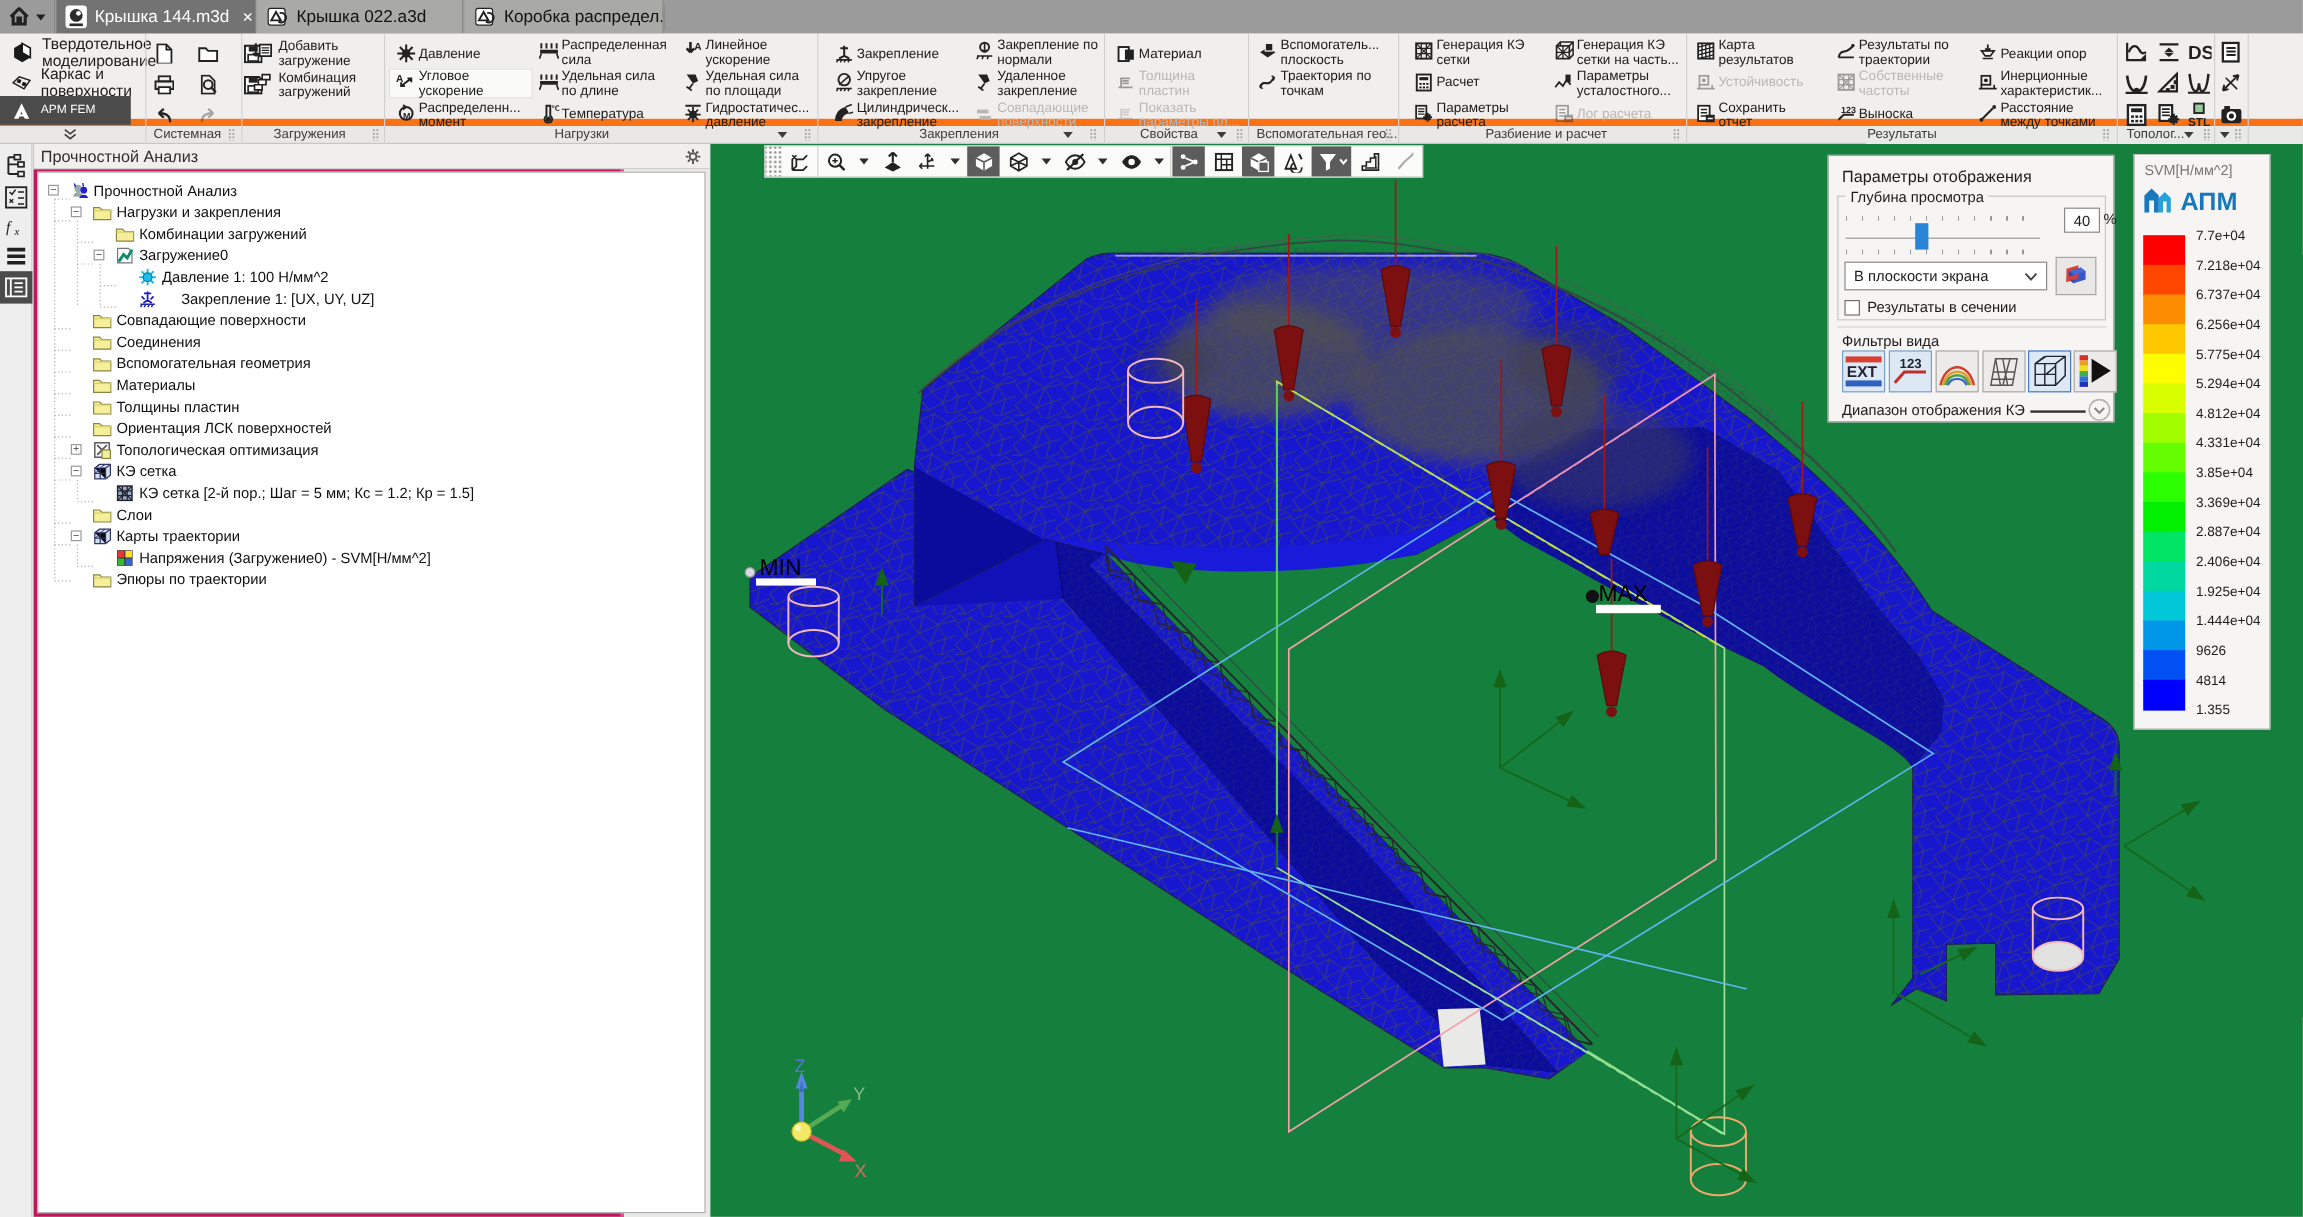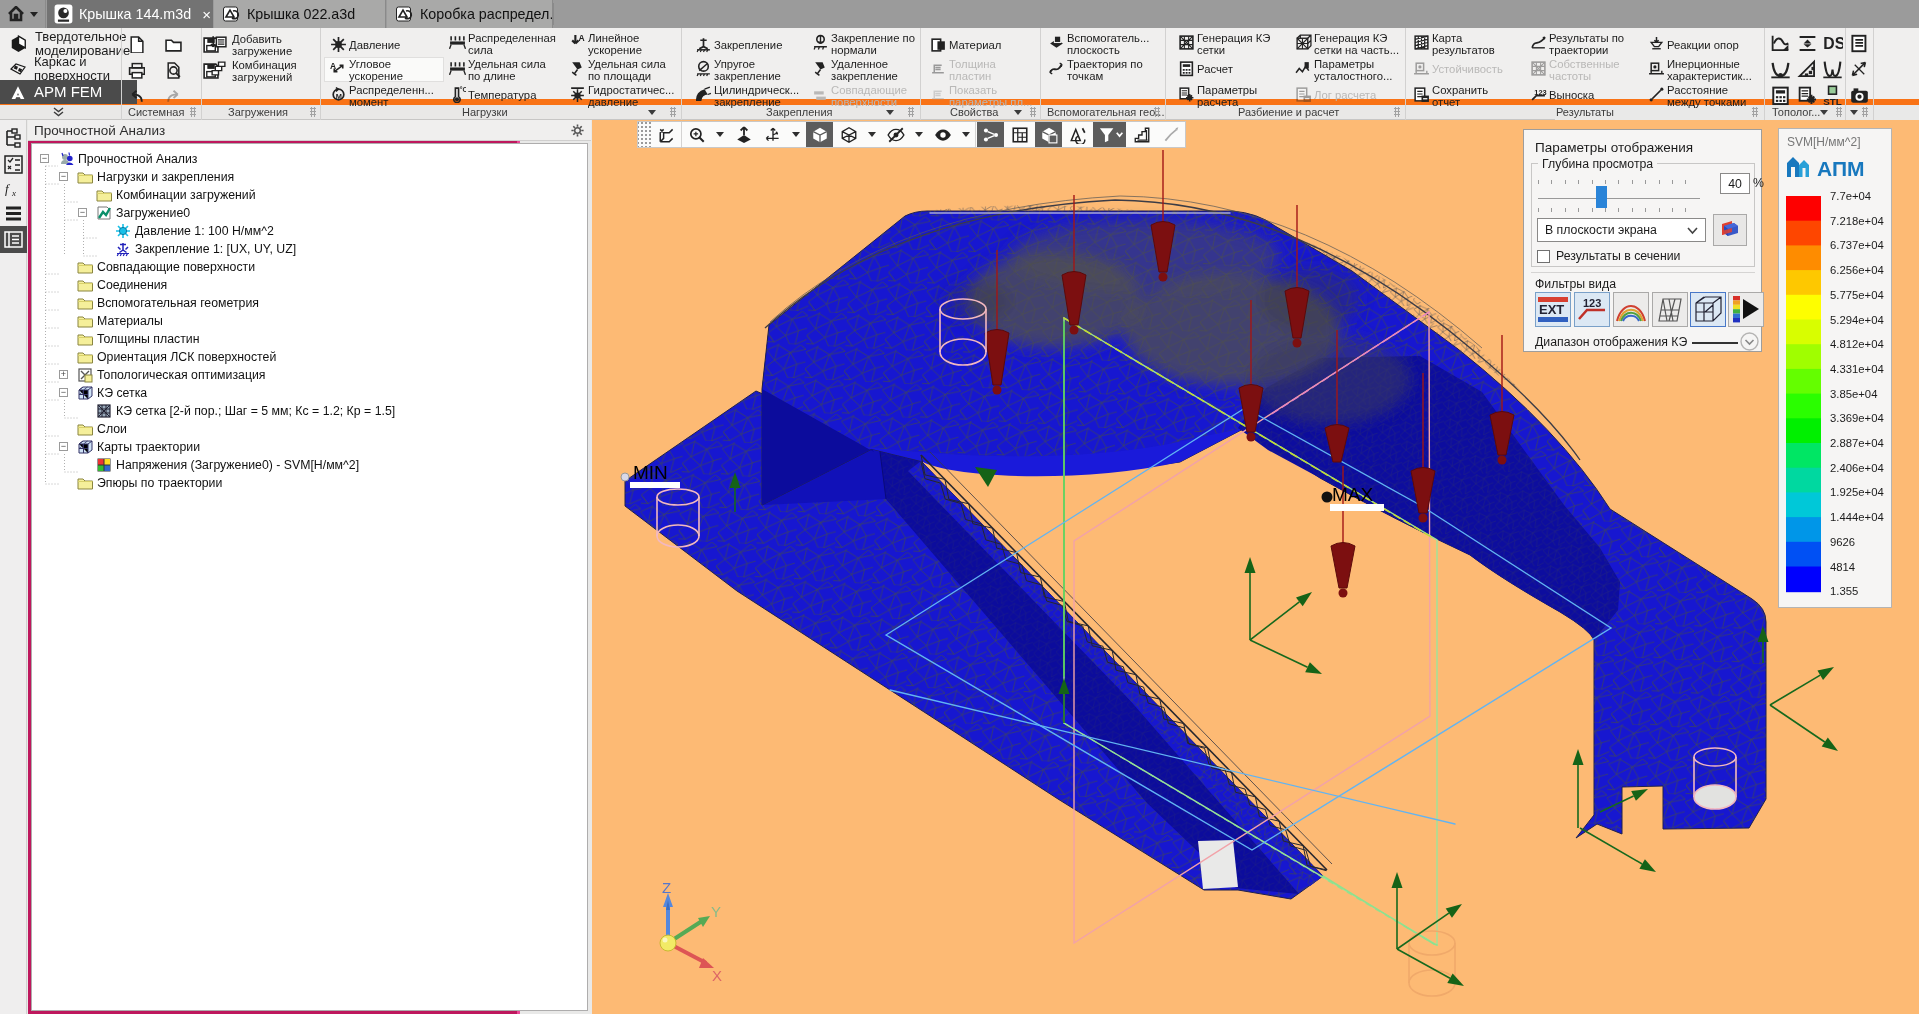--- a/index.html
+++ b/index.html
@@ -23,21 +23,21 @@
 
 #leftstrip{left:0;top:120px;width:27px;height:894px;background:#efeeee;border-right:1px solid #d0cfce}
 .lsic{position:absolute;left:3px;width:21px;height:21px}
 
 #treepanel{left:28px;top:120px;width:492px;height:894px;background:#be185d;border-right:3px solid #ec4899}
 #treetitle{position:absolute;left:0;top:0;width:563px;height:21px;background:#f0efee;border-bottom:1px solid #d0cfce;font-size:13.5px;color:#2e2e2e}
 #treebox{position:absolute;left:3px;top:23px;width:557px;height:868px;background:#fff;border:1px solid #aeadad}
 .ti{position:absolute;font-size:12.3px;color:#111;white-space:nowrap}
 .exp{position:absolute;width:9px;height:9px;border:1px solid #9a9a9a;background:#fff;font-size:9px;line-height:7px;text-align:center;color:#444}
 
-#vp{left:592px;top:120px;width:1327px;height:894px;background:#fdba74}
+#vp{left:592px;top:120px;width:1327px;height:894px;background:#15803d}
 
 #vtb{left:637px;top:121px;height:27px;background:#fbfbfa;border:1px solid #c9c8c7;display:flex;align-items:center}
 .vtbtn{width:27px;height:25px;margin:0 1px;display:flex;align-items:center;justify-content:center}
 .vtbtn.dk{background:#5c5c5c}
 .vtsep{width:1px;height:25px;background:#d4d3d2}
 .vdd{width:0;height:0;border-left:4px solid transparent;border-right:4px solid transparent;border-top:5px solid #2e2e2e;margin:0 5px}
 
 #ppanel{left:1523px;top:129px;width:239px;height:223px;background:#f6f5f4;border:1px solid #9e9d9c;font-size:12.3px;color:#1c1c1c}
 
 #lpanel{left:1778px;top:128px;width:114px;height:480px;background:#f6f5f4;border:1px solid #b5b4b3}
@@ -313,21 +313,21 @@
       <span>Твердотельное<br>моделирование</span>
     </div>
  <div class="wsb" style="left:0;top:29px;width:121px;height:24px;font-size:13px">
       <svg width="18" height="16" viewBox="0 0 16 16" style="flex:none">
         <path d="M1 8 L6 3 L15 6 L10 13 Z" fill="none" stroke="#1a1a1a" stroke-width="1.2"></path>
         <rect x="4.5" y="5" width="3.2" height="3.2" fill="#1a1a1a" transform="rotate(20 6 6)"></rect>
         <rect x="8.5" y="7.5" width="3.2" height="3.2" fill="#1a1a1a" transform="rotate(20 10 9)"></rect>
       </svg>
       <span>Каркас и<br>поверхности</span>
     </div>
- <div class="wsb" style="left:0;top:52px;width:137px;height:24px;background:#4b4b4b;color:#fff;font-size:15px">
+ <div class="wsb" style="left:0;top:52px;width:109px;height:24px;background:#4b4b4b;color:#fff;font-size:10px">
       <svg width="18" height="17" viewBox="0 0 16 16" style="flex:none">
         <path d="M2 14 L8 2 L14 14 H10.5 L8 8.5 L5.5 14 Z" fill="#fff"></path>
         <path d="M5 11.5 H11" stroke="#fff" stroke-width="1.8"></path>
       </svg>
       <span>APM FEM</span>
     </div>
 
 </div>
 <div class="abs" id="seclabels">
  <svg style="position:absolute;left:52px;top:2px" width="13" height="10" viewBox="0 0 13 10">
@@ -706,21 +706,21 @@
         <use href="#t-load"></use>
       </svg>
       <div class="ti" style="left:84px;top:62px">Загружение0</div>
       <svg style="position:absolute;left:83px;top:79px" width="16" height="16" viewBox="0 0 16 16">
         <use href="#t-press"></use>
       </svg>
       <div class="ti" style="left:103px;top:80px">Давление 1: 100 Н/мм^2</div>
       <svg style="position:absolute;left:83px;top:97px" width="16" height="16" viewBox="0 0 16 16">
         <use href="#t-constr"></use>
       </svg>
-      <div class="ti" style="left:103px;top:98px">Закрепление 1: [UX, UY, UZ]</div>
+      <div class="ti" style="left:119px;top:98px">Закрепление 1: [UX, UY, UZ]</div>
       <svg style="position:absolute;left:45px;top:115px" width="16" height="16" viewBox="0 0 16 16">
         <use href="#t-folder"></use>
       </svg>
       <div class="ti" style="left:65px;top:116px">Совпадающие поверхности</div>
       <svg style="position:absolute;left:45px;top:133px" width="16" height="16" viewBox="0 0 16 16">
         <use href="#t-folder"></use>
       </svg>
       <div class="ti" style="left:65px;top:134px">Соединения</div>
       <svg style="position:absolute;left:45px;top:151px" width="16" height="16" viewBox="0 0 16 16">
         <use href="#t-folder"></use>

